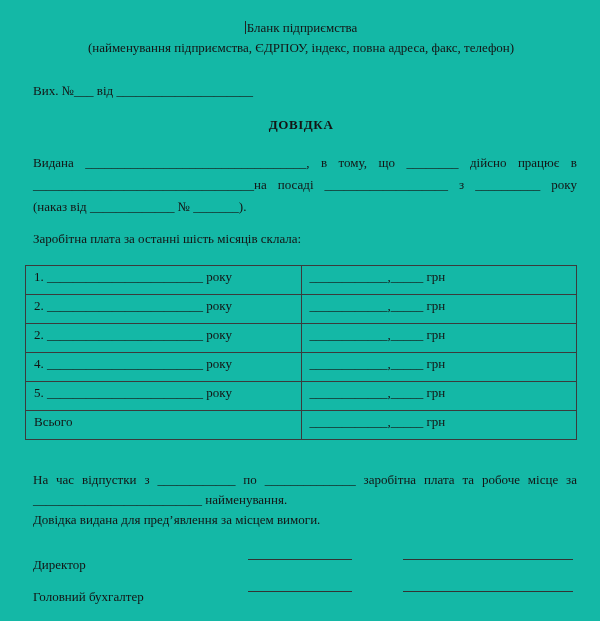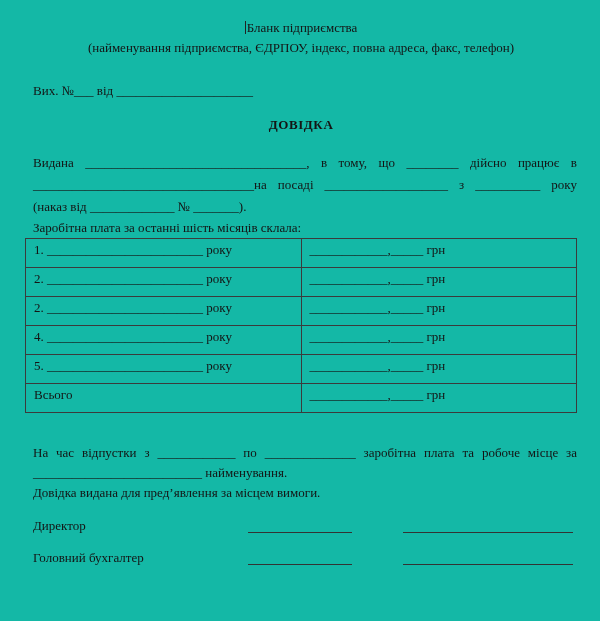--- a/index.html
+++ b/index.html
@@ -14,33 +14,33 @@
   .center { text-align: center; }
   .caret {
     display: inline-block; width: 1px; height: 13px;
     background: #222; margin-right: 1px; vertical-align: -2px;
   }
   .indent { margin-left: 8px; }
   .outgoing { margin-top: 23px; }
   .doc-title { margin-top: 14px; font-weight: bold; letter-spacing: 0.6px; }
   .para1 { margin-top: 17px; line-height: 22px; }
   .justify-line { text-align: justify; text-align-last: justify; }
-  .intro { }
+  .intro { margin-top: 11px; }
   .salary-table {
-    border-collapse: collapse; width: 100%; table-layout: fixed; margin-top: 0;
+    border-collapse: collapse; width: 100%; table-layout: fixed; margin-top: 16px;
   }
   .salary-table td {
     border: 1px solid #3b3b3b; height: 29px; box-sizing: border-box;
     vertical-align: top; padding: 2px 8px; line-height: 18px;
   }
   .salary-table td.col-period { width: 50%; }
   .vacation { margin-top: 30px; line-height: 20px; }
   .signatures { margin-top: 13px; }
   .sig-row { position: relative; height: 17px; margin-bottom: 15px; }
-  .sig-role { position: absolute; left: 8px; top: 0; white-space: nowrap; }
+  .sig-role { position: absolute; left: 8px; top: 12px; white-space: nowrap; }
   .sig-line { position: absolute; top: 0; height: 16px; border-bottom: 1px solid #333; }
   .sig-line.short { left: 223px; width: 104px; }
   .sig-line.long { left: 378px; width: 170px; }
 </style>
 </head>
 <body>
 
 <div class="page">
 
   <div class="center">

